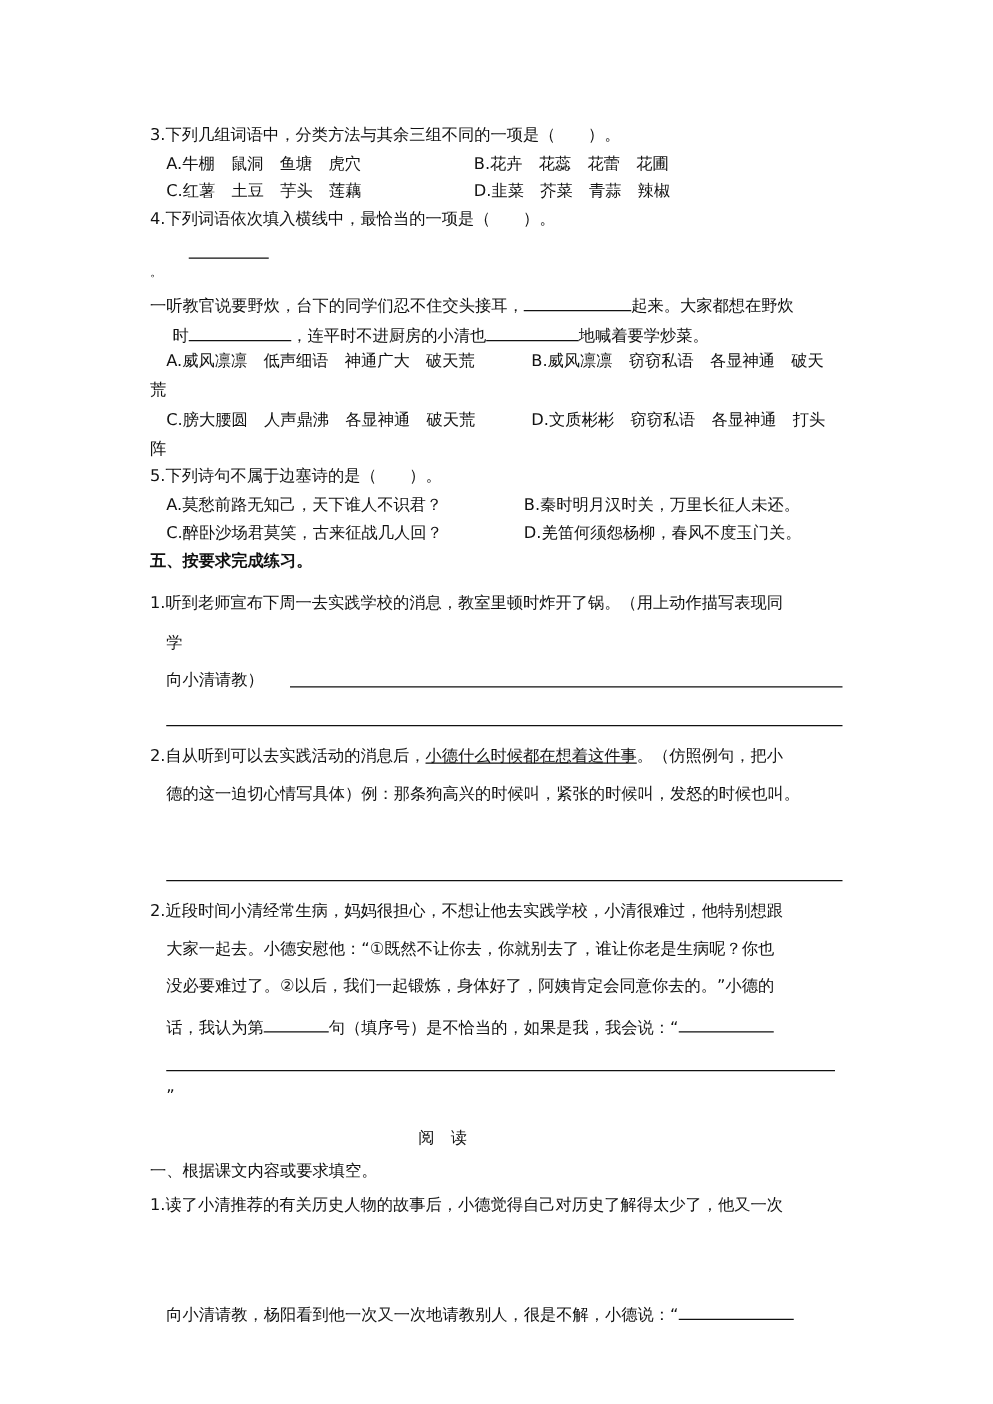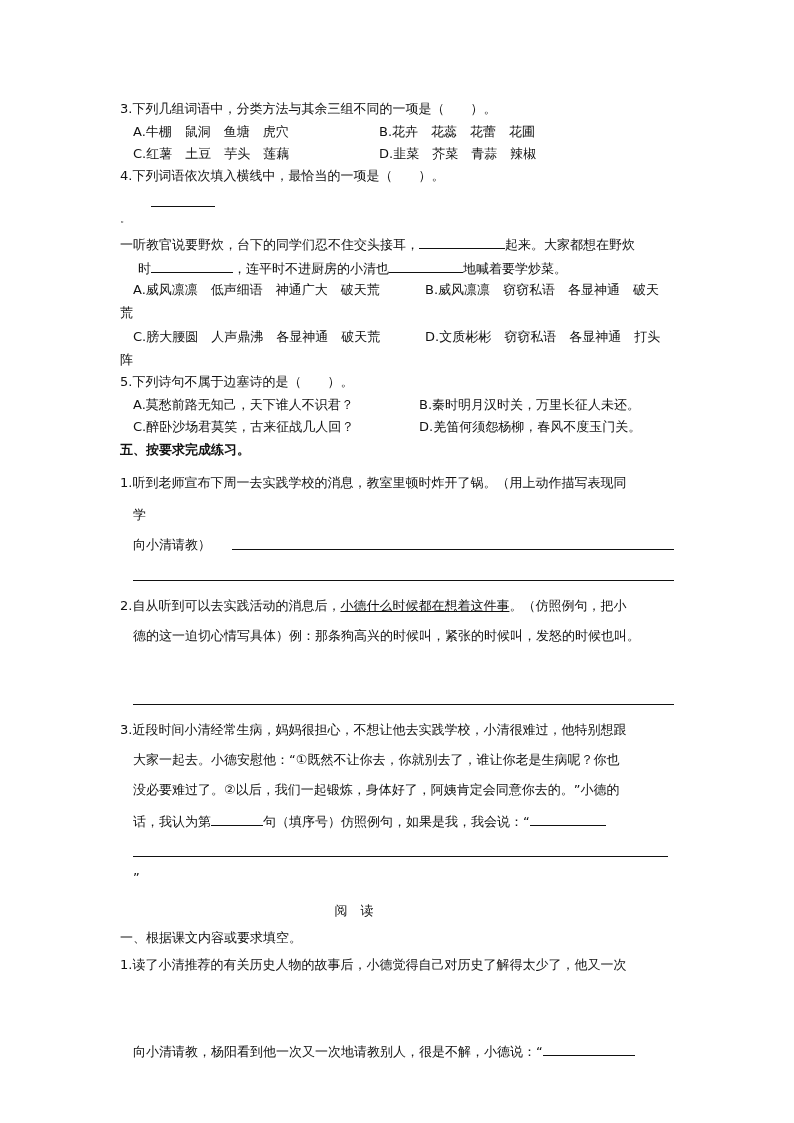--- a/index.html
+++ b/index.html
@@ -52,25 +52,25 @@
 <div class="ln" style="left:133px;top:537px;">向小清请教）</div>
 <div class="rule" style="left:232px;top:549px;width:442px;"></div>
 <div class="rule" style="left:133px;top:580px;width:541px;"></div>
 
 <div class="ln" style="left:120px;top:598px;">
   <span>2.自从听到可以去实践活动的消息后，</span><span class="u">小德什么时候都在想着这件事</span><span>。（仿照例句，把小</span>
 </div>
 <div class="ln" style="left:133px;top:628px;">德的这一迫切心情写具体）例：那条狗高兴的时候叫，紧张的时候叫，发怒的时候也叫。</div>
 <div class="rule" style="left:133px;top:704px;width:541px;"></div>
 
-<div class="ln" style="left:120px;top:722px;">3.近段时间小清经常生病，妈妈很担心，不想让他去实践学校，小清很难过，他特别想跟</div>
+<div class="ln" style="left:120px;top:722px;">2.近段时间小清经常生病，妈妈很担心，不想让他去实践学校，小清很难过，他特别想跟</div>
 <div class="ln" style="left:133px;top:752px;">大家一起去。小德安慰他：“①既然不让你去，你就别去了，谁让你老是生病呢？你也</div>
 <div class="ln" style="left:133px;top:782px;">没必要难过了。②以后，我们一起锻炼，身体好了，阿姨肯定会同意你去的。”小德的</div>
 <div class="ln" style="left:133px;top:812px;">
-  <span>话，我认为第</span><span class="ul" style="width:52px;"></span><span>句（填序号）仿照例句，如果是我，我会说：“</span><span class="ul" style="width:76px;"></span>
+  <span>话，我认为第</span><span class="ul" style="width:52px;"></span><span>句（填序号）是不恰当的，如果是我，我会说：“</span><span class="ul" style="width:76px;"></span>
 </div>
 <div class="rule" style="left:133px;top:856px;width:535px;"></div>
 <div class="ln" style="left:133px;top:870px;">”</div>
 
 <div class="ln" style="left:0;width:708px;text-align:center;top:903px;">阅　读</div>
 <div class="ln" style="left:120px;top:930px;">一、根据课文内容或要求填空。</div>
 <div class="ln" style="left:120px;top:957px;">1.读了小清推荐的有关历史人物的故事后，小德觉得自己对历史了解得太少了，他又一次</div>
 <div class="ln" style="left:133px;top:1030px;margin-top:12px;">
   <span>向小清请教，杨阳看到他一次又一次地请教别人，很是不解，小德说：“</span><span class="ul" style="width:92px;"></span>
 </div>

